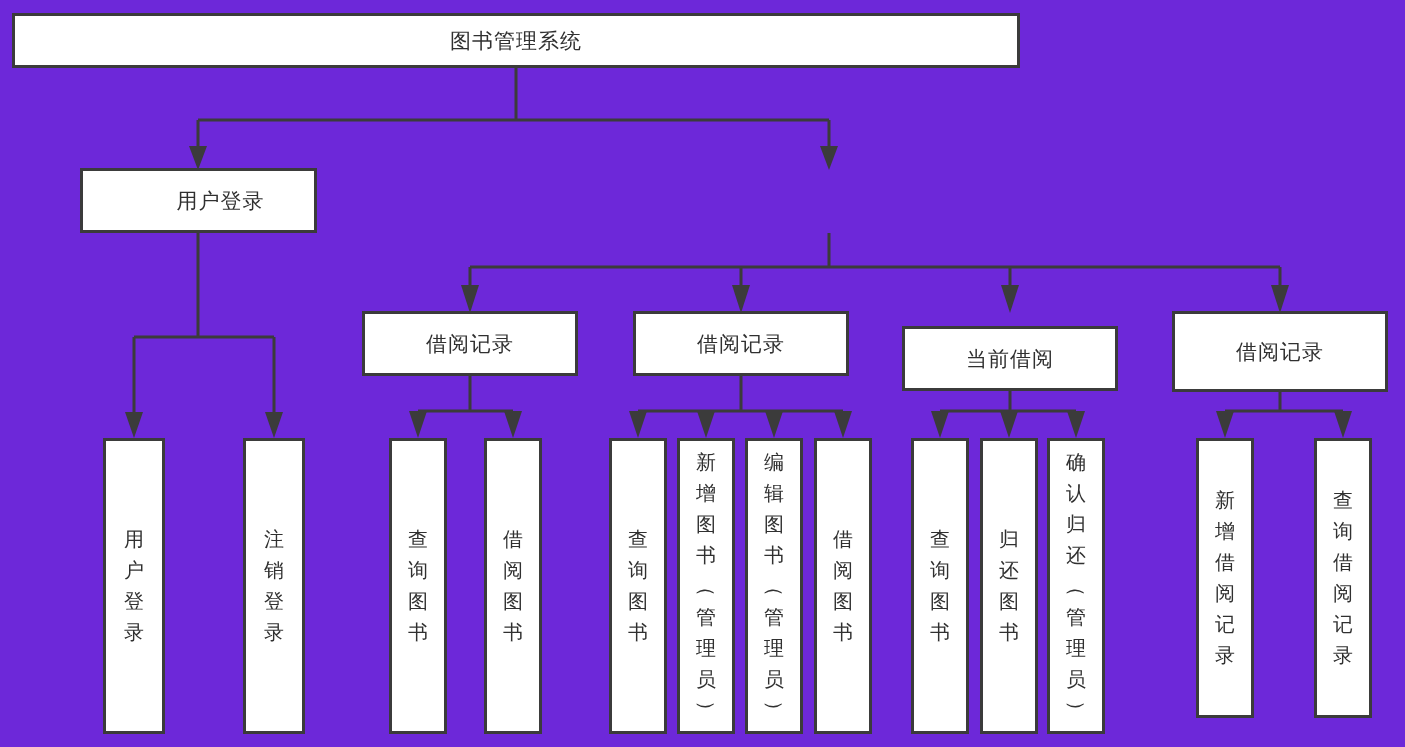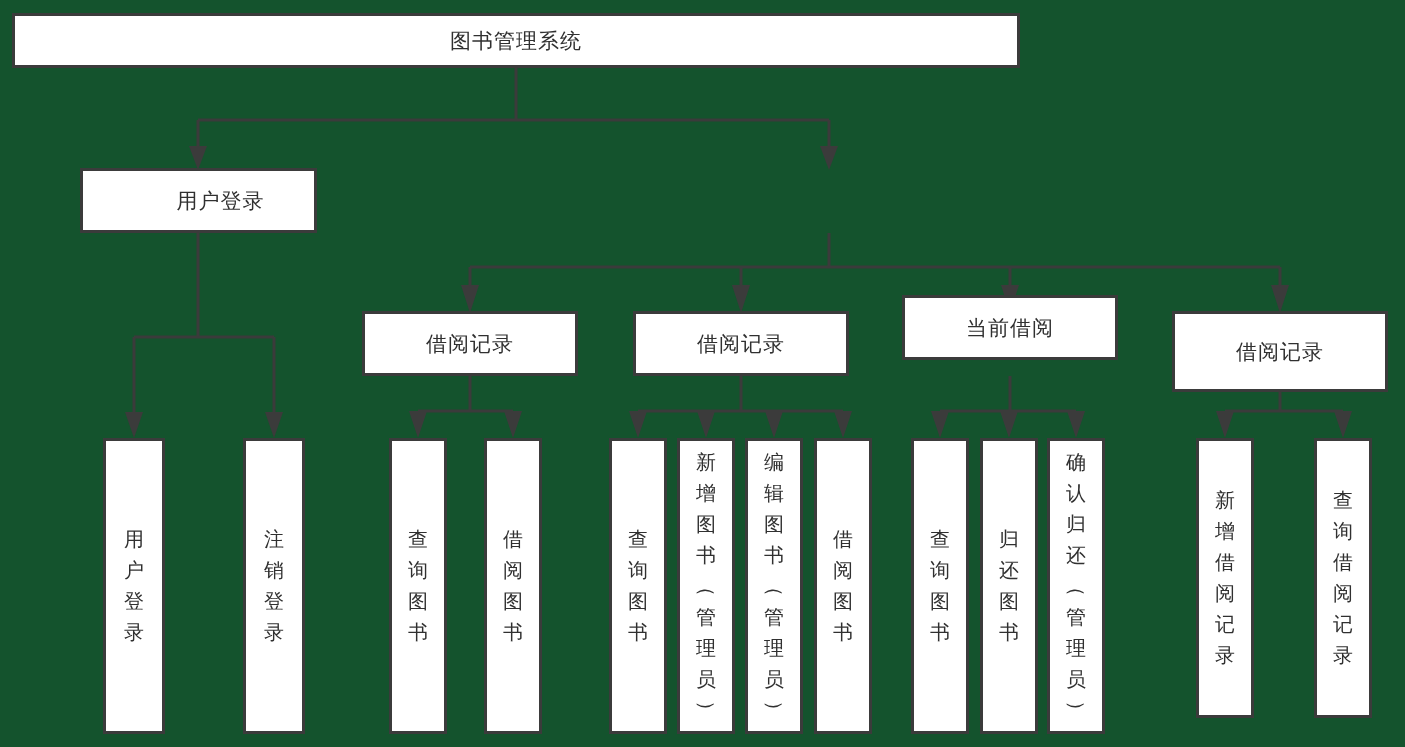--- a/index.html
+++ b/index.html
@@ -4,21 +4,21 @@
 <style>
   :root{
     --line:#3b3b3b;
     --text:#303030;
     --wm:#bdbdbd;
   }
   html,body{margin:0;padding:0;background:#ffffff;}
   #stage{
     position:relative;
     width:1405px;height:747px;
-    background:#14532d;
+    background:#6d28d9;
     font-family:"Liberation Sans", sans-serif;
     color:var(--text);
     overflow:hidden;
   }
   #connectors{position:absolute;left:0;top:0;}
   .node{
     position:absolute;
     box-sizing:border-box;
     border:3px solid var(--line);
     background:#ffffff;
@@ -93,21 +93,21 @@
       <polygon points="1334,411 1352,411 1343,438"></polygon>
     </g>
   </svg>
 
   <div class="node hbox" style="left:12px;top:13px;width:1008px;height:55px;">图书管理系统</div>
 
   <div class="node hbox" style="left:80px;top:168px;width:237px;height:65px;padding-left:44px;">用户登录</div>
 
   <div class="node hbox" style="left:362px;top:311px;width:216px;height:65px;">借阅记录</div>
   <div class="node hbox" style="left:633px;top:311px;width:216px;height:65px;">借阅记录</div>
-  <div class="node hbox" style="left:902px;top:295px;width:216px;height:65px;">当前借阅</div>
+  <div class="node hbox" style="left:902px;top:326px;width:216px;height:65px;">当前借阅</div>
   <div class="node hbox" style="left:1172px;top:311px;width:216px;height:81px;">借阅记录</div>
 
   <div class="node vbox" style="left:103px;top:438px;width:62px;height:296px;">
       <span class="vchar">用</span>
       <span class="vchar">户</span>
       <span class="vchar">登</span>
       <span class="vchar">录</span>
     </div>
   <div class="node vbox" style="left:243px;top:438px;width:62px;height:296px;">
       <span class="vchar">注</span>

